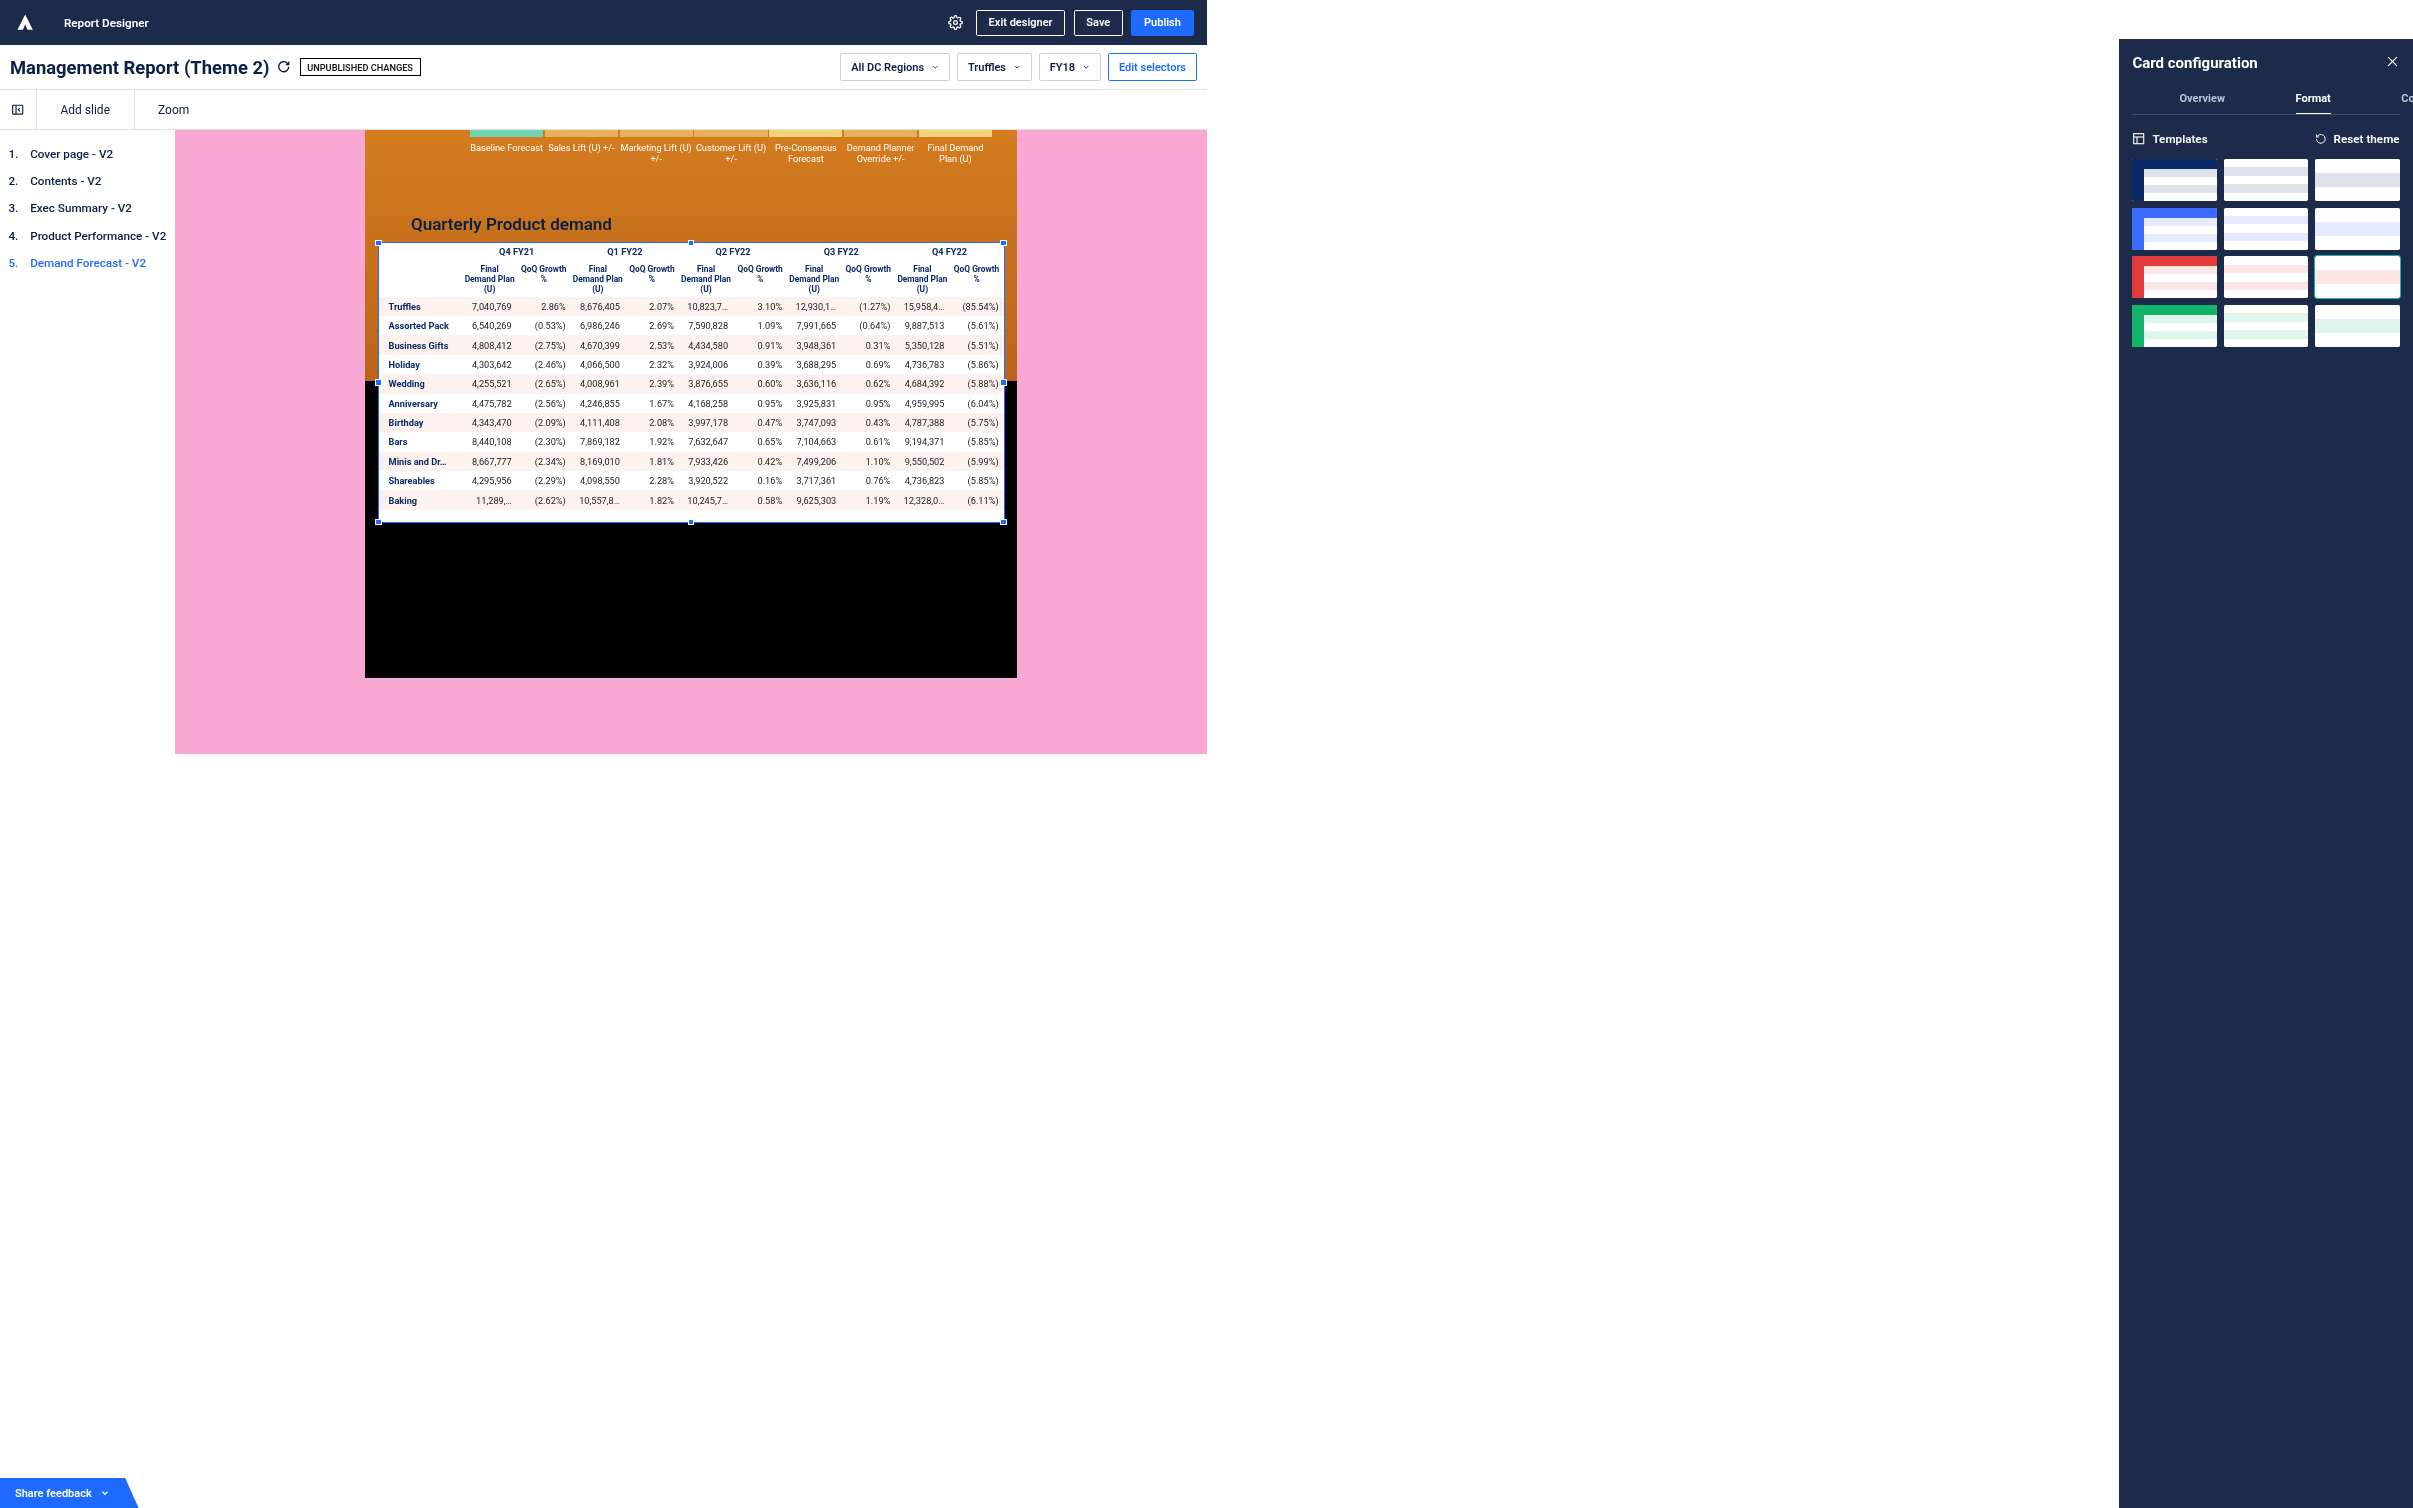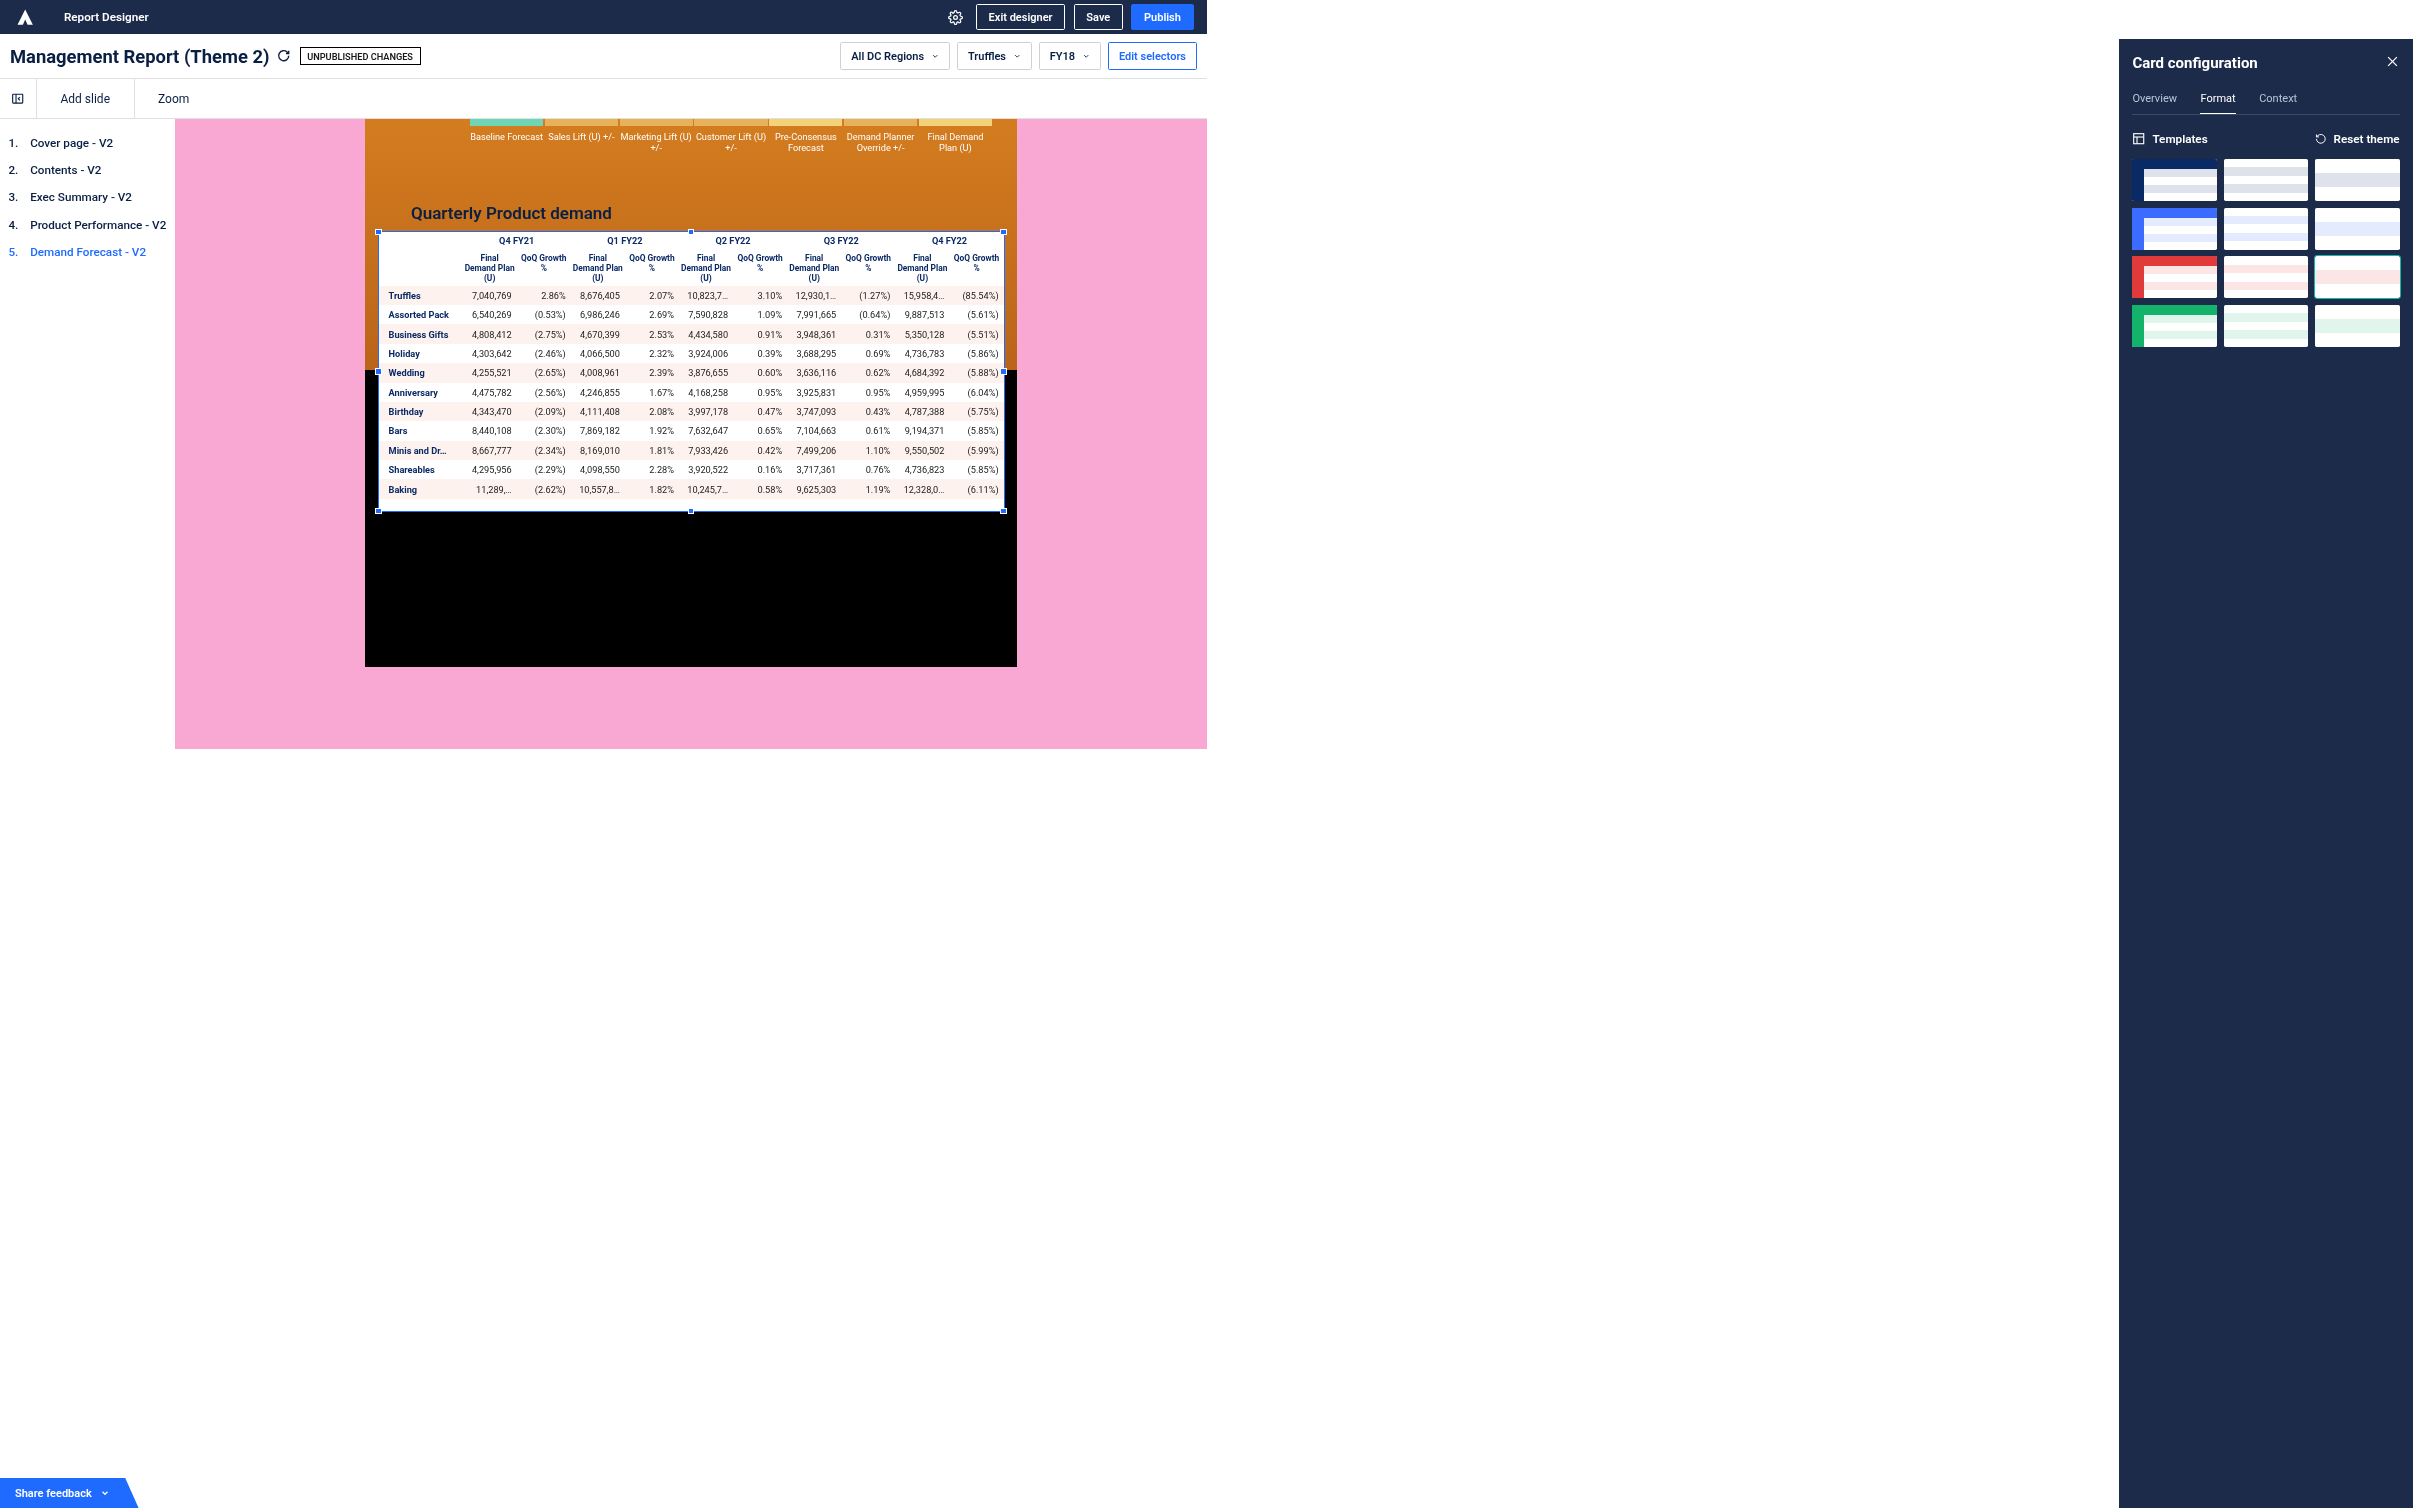--- a/index.html
+++ b/index.html
@@ -1,19 +1,19 @@
 <!DOCTYPE html>
 <html style="font-size:13.4px"><head>
 <meta charset="utf-8">
 <style>
 * { margin:0; padding:0; box-sizing:border-box; font-family:-apple-system,BlinkMacSystemFont,"Segoe UI",Roboto,sans-serif; }
 body { width:1207px; height:754px; overflow:hidden; background:#fff; font-size:11px; color:#1a1a1a; }
 
 
-.topbar { height:34px; background:#1c2b4a; display:flex; align-items:center; padding:0 13.4px; color:#fff; }
+.topbar { height:45px; background:#1c2b4a; display:flex; align-items:center; padding:0 13.4px; color:#fff; }
 .logo { width:23.5px; height:23.5px; display:flex; align-items:center; justify-content:center; margin-right:27px; }
 .app-title { font-size:11.7px; font-weight:600; flex:1; }
 .topbar-right { display:flex; align-items:center; gap:8.4px; }
 .gear-btn { width:23.5px; height:23.5px; display:flex; align-items:center; justify-content:center; cursor:pointer; }
 .hdr-btn { height:26px; padding:0 11.7px; border:0.8px solid #fff; background:transparent; color:#fff; font-size:11px; font-weight:600; cursor:pointer; border-radius:1.7px; }
 .hdr-btn.primary { background:#1f6bff; border-color:#1f6bff; }
 
 
 .subhdr { height:45px; display:flex; align-items:center; padding:0 10px; border-bottom:0.8px solid #e0e0e0; }
 .report-title { font-size:18.4px; font-weight:700; color:#0a1f44; margin-right:6.7px; }
@@ -60,21 +60,21 @@
 .dtable td { padding:4.2px 5px; text-align:right; color:#222; }
 .dtable td.label { text-align:left; font-weight:700; color:#0a2a66; padding-left:10px; }
 .dtable tbody tr:nth-child(odd) td { background:#fdf2ee; }
 .dtable td.label, .dtable th.rowh { width:84px; }
 
 
 .panel { width:294px; background:#1c2b4a; color:#fff; position:absolute; right:0; top:39px; bottom:0; padding:15px 13.4px; }
 .panel-hdr { display:flex; align-items:center; justify-content:space-between; margin-bottom:20px; }
 .panel-title { font-size:15px; font-weight:700; }
 .panel-tabs { display:flex; gap:23.5px; border-bottom:0.8px solid #3a4a68; margin-bottom:17px; }
-.panel-tab { padding-bottom:8.4px; font-size:11px; font-weight:400; color:#b8c4d8; cursor:pointer; }
+.panel-tab { padding-bottom:8.4px; font-size:11px; font-weight:700; color:#b8c4d8; cursor:pointer;margin-left:47px; }
 .panel-tab.active { color:#fff; border-bottom:1.7px solid #fff; margin-bottom:-0.8px; }
 .panel-row { display:flex; align-items:center; justify-content:space-between; margin-bottom:13.4px; }
 .panel-row .lt { display:flex; align-items:center; gap:6.7px; font-size:11.7px; font-weight:600; }
 
 .tpl-grid { display:grid; grid-template-columns:repeat(3,1fr); gap:6.7px; }
 .tpl { height:42px; background:#fff; border-radius:1.7px; cursor:pointer; position:relative; overflow:hidden; }
 .tpl.sel { outline:1.7px solid #14b8a6; }
 .tpl .hband { position:absolute; top:0; left:0; right:0; height:10px; }
 .tpl .lband { position:absolute; top:0; left:0; bottom:0; width:11.7px; }
 .tpl .rows { position:absolute; left:0; right:0; top:10px; bottom:0; display:flex; flex-direction:column; }

